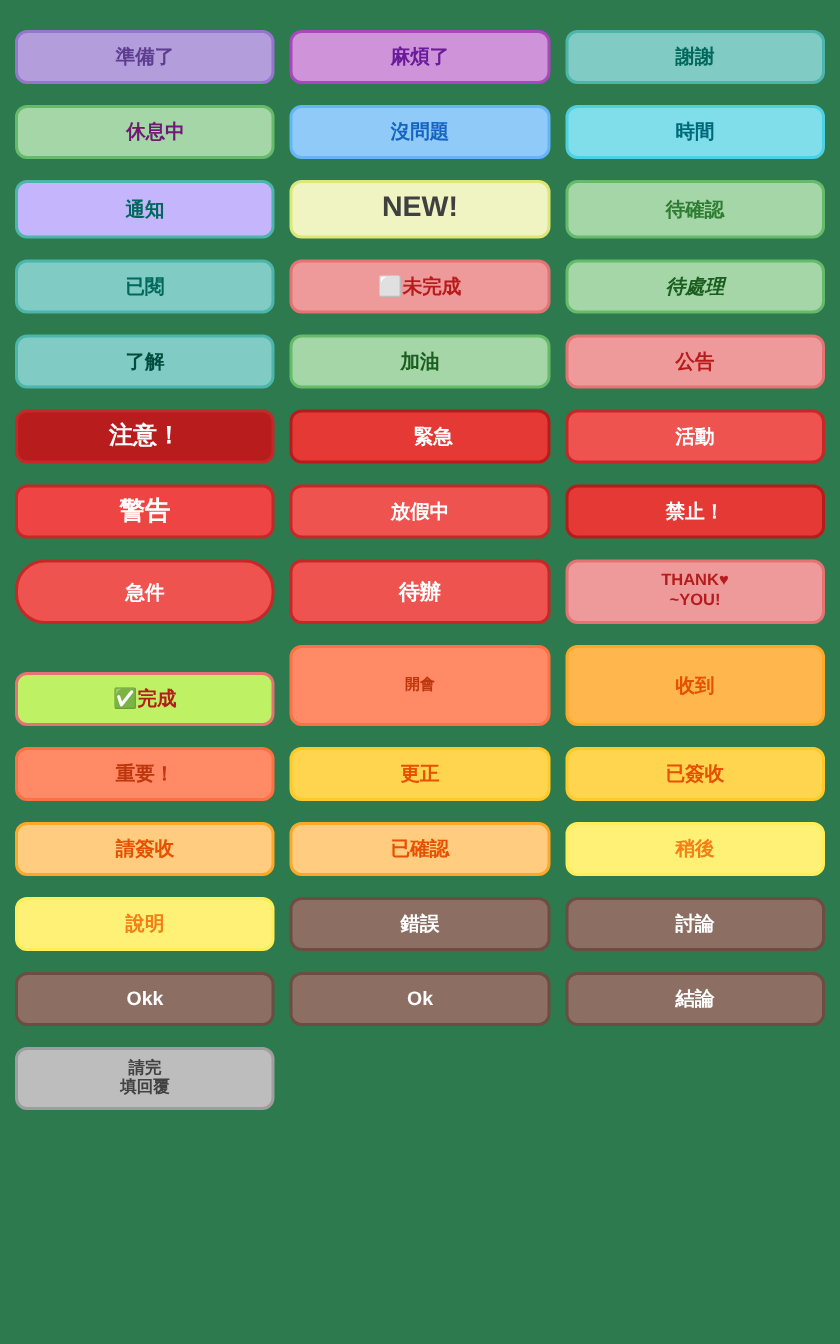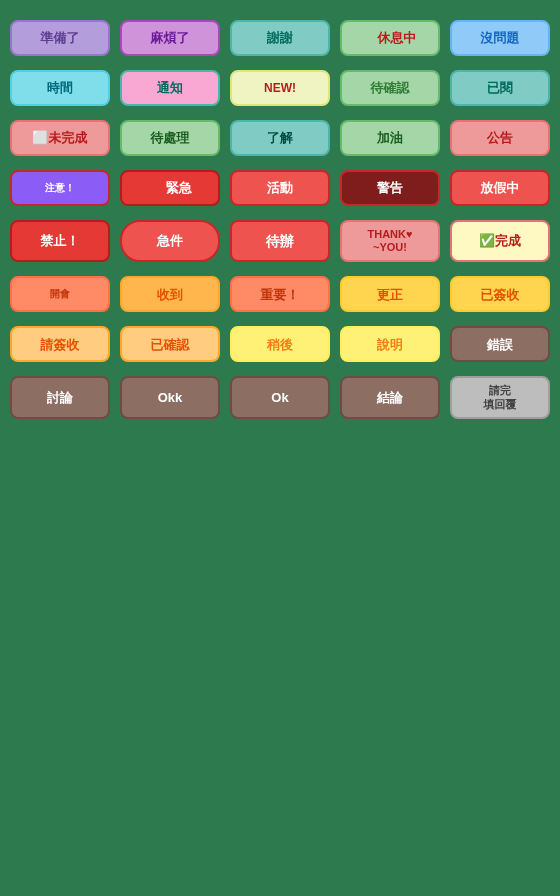--- a/index.html
+++ b/index.html
@@ -8,21 +8,21 @@
       min-height: 896px;
       background-color: #2d7a4f;
       display: flex;
       flex-direction: column;
       align-items: center;
       padding: 20px 10px;
       font-family: 'Arial', sans-serif;
     }
     .grid {
       display: grid;
-      grid-template-columns: repeat(5, 1fr);
+      grid-template-columns: repeat(3, 1fr);
       gap: 14px 10px;
       width: 100%;
       max-width: 540px;
     }
     .badge {
       display: flex;
       align-items: center;
       justify-content: center;
       border-radius: 8px;
       padding: 6px 8px;
@@ -35,43 +35,43 @@
       cursor: pointer;
     }
   </style>
 </head>
 <body>
 
 <div class="grid">
 <div class="badge" style="background-color: rgb(179, 157, 219); color: rgb(92, 61, 143); border-color: rgb(149, 117, 205); white-space: pre-line; font-size: 13px;">準備了</div>
     <div class="badge" style="background-color: rgb(206, 147, 216); color: rgb(106, 27, 154); border-color: rgb(171, 71, 188); white-space: pre-line; font-size: 13px;">麻煩了</div>
     <div class="badge" style="background-color: rgb(128, 203, 196); color: rgb(0, 105, 92); border-color: rgb(77, 182, 172); white-space: pre-line; font-size: 13px;">謝謝</div>
-    <div class="badge" style="background-color: rgb(165, 214, 167); color: #b91c1c; border-color: rgb(102, 187, 106); white-space: pre-line; font-size: 13px; padding-left: 22px;">休息中</div>
+    <div class="badge" style="background-color: rgb(165, 214, 167); color: #701a75; border-color: rgb(102, 187, 106); white-space: pre-line; font-size: 13px; padding-left: 22px;">休息中</div>
     <div class="badge" style="background-color: rgb(144, 202, 249); color: rgb(21, 101, 192); border-color: rgb(100, 181, 246); white-space: pre-line; font-size: 13px;">沒問題</div>
     <div class="badge" style="background-color: rgb(128, 222, 234); color: rgb(0, 105, 122); border-color: rgb(77, 208, 225); white-space: pre-line; font-size: 13px;">時間</div>
-    <div class="badge" style="background-color: #f9a8d4; color: rgb(0, 105, 92); border-color: rgb(77, 182, 172); white-space: pre-line; font-size: 13px; text-align: right;">通知</div>
-    <div class="badge" style="background-color: rgb(240, 244, 195); color: #b91c1c; border-color: rgb(220, 231, 117); white-space: pre-line; font-size: 12px;">NEW!</div>
+    <div class="badge" style="background-color: #c4b5fd; color: rgb(0, 105, 92); border-color: rgb(77, 182, 172); white-space: pre-line; font-size: 13px; text-align: right;">通知</div>
+    <div class="badge" style="background-color: rgb(240, 244, 195); color: #404040; border-color: rgb(220, 231, 117); white-space: pre-line; font-size: 19px;">NEW!</div>
     <div class="badge" style="background-color: rgb(165, 214, 167); color: rgb(46, 125, 50); border-color: rgb(102, 187, 106); white-space: pre-line; font-size: 13px;">待確認</div>
     <div class="badge" style="background-color: rgb(128, 203, 196); color: rgb(0, 105, 92); border-color: rgb(77, 182, 172); white-space: pre-line; font-size: 13px;">已閱</div>
     <div class="badge" style="background-color: rgb(239, 154, 154); color: rgb(183, 28, 28); border-color: rgb(229, 115, 115); white-space: pre-line; font-size: 13px;">⬜未完成</div>
-    <div class="badge" style="background-color: rgb(165, 214, 167); color: rgb(27, 94, 32); border-color: rgb(102, 187, 106); white-space: pre-line; font-size: 13px;">待處理</div>
+    <div class="badge" style="background-color: rgb(165, 214, 167); color: rgb(27, 94, 32); border-color: rgb(102, 187, 106); white-space: pre-line; font-size: 13px; font-style: italic;">待處理</div>
     <div class="badge" style="background-color: rgb(128, 203, 196); color: rgb(0, 77, 64); border-color: rgb(77, 182, 172); white-space: pre-line; font-size: 13px;">了解</div>
     <div class="badge" style="background-color: rgb(165, 214, 167); color: rgb(27, 94, 32); border-color: rgb(102, 187, 106); white-space: pre-line; font-size: 13px;">加油</div>
     <div class="badge" style="background-color: rgb(239, 154, 154); color: rgb(183, 28, 28); border-color: rgb(229, 115, 115); white-space: pre-line; font-size: 13px;">公告</div>
-    <div class="badge" style="background-color: #8b5cf6; color: rgb(255, 255, 255); border-color: rgb(198, 40, 40); white-space: pre-line; font-size: 10px;">注意！</div>
+    <div class="badge" style="background-color: #b91c1c; color: rgb(255, 255, 255); border-color: rgb(198, 40, 40); white-space: pre-line; font-size: 16px;">注意！</div>
     <div class="badge" style="background-color: rgb(229, 57, 53); color: rgb(255, 255, 255); border-color: rgb(183, 28, 28); white-space: pre-line; font-size: 13px; padding-left: 26px;">緊急</div>
     <div class="badge" style="background-color: rgb(239, 83, 80); color: rgb(255, 255, 255); border-color: rgb(198, 40, 40); white-space: pre-line; font-size: 13px;">活動</div>
-    <div class="badge" style="background-color: #7f1d1d; color: rgb(255, 255, 255); border-color: rgb(198, 40, 40); white-space: pre-line; font-size: 13px;">警告</div>
+    <div class="badge" style="background-color: #ef4444; color: rgb(255, 255, 255); border-color: rgb(198, 40, 40); white-space: pre-line; font-size: 17px;">警告</div>
     <div class="badge" style="background-color: rgb(239, 83, 80); color: rgb(255, 255, 255); border-color: rgb(198, 40, 40); white-space: pre-line; font-size: 13px;">放假中</div>
     <div class="badge" style="background-color: rgb(229, 57, 53); color: rgb(255, 255, 255); border-color: rgb(183, 28, 28); white-space: pre-line; font-size: 13px;">禁止！</div>
     <div class="badge" style="background-color: rgb(239, 83, 80); color: rgb(255, 255, 255); border-color: rgb(198, 40, 40); white-space: pre-line; font-size: 13px; border-radius: 20px;">急件</div>
     <div class="badge" style="background-color: rgb(239, 83, 80); color: rgb(255, 255, 255); border-color: rgb(198, 40, 40); white-space: pre-line; font-size: 14px;">待辦</div>
     <div class="badge" style="background-color: rgb(239, 154, 154); color: rgb(183, 28, 28); border-color: rgb(229, 115, 115); white-space: pre-line; font-size: 11px;">THANK♥
 ~YOU!</div>
-    <div class="badge" style="background-color: #fef9c3; color: rgb(183, 28, 28); border-color: rgb(229, 115, 115); white-space: pre-line; font-size: 13px;">✅完成</div>
+    <div class="badge" style="background-color: #bef264; color: rgb(183, 28, 28); border-color: rgb(229, 115, 115); white-space: pre-line; font-size: 13px; margin-top: 18px;">✅完成</div>
     <div class="badge" style="background-color: rgb(255, 138, 101); color: rgb(191, 54, 12); border-color: rgb(255, 112, 67); white-space: pre-line; font-size: 10px;">開會</div>
     <div class="badge" style="background-color: rgb(255, 183, 77); color: rgb(230, 81, 0); border-color: rgb(255, 167, 38); white-space: pre-line; font-size: 13px;">收到</div>
     <div class="badge" style="background-color: rgb(255, 138, 101); color: rgb(191, 54, 12); border-color: rgb(255, 112, 67); white-space: pre-line; font-size: 13px;">重要！</div>
     <div class="badge" style="background-color: rgb(255, 213, 79); color: rgb(230, 81, 0); border-color: rgb(255, 202, 40); white-space: pre-line; font-size: 13px;">更正</div>
     <div class="badge" style="background-color: rgb(255, 213, 79); color: rgb(230, 81, 0); border-color: rgb(255, 202, 40); white-space: pre-line; font-size: 13px;">已簽收</div>
     <div class="badge" style="background-color: rgb(255, 204, 128); color: rgb(230, 81, 0); border-color: rgb(255, 167, 38); white-space: pre-line; font-size: 13px;">請簽收</div>
     <div class="badge" style="background-color: rgb(255, 204, 128); color: rgb(230, 81, 0); border-color: rgb(255, 167, 38); white-space: pre-line; font-size: 13px;">已確認</div>
     <div class="badge" style="background-color: rgb(255, 241, 118); color: rgb(245, 127, 23); border-color: rgb(255, 238, 88); white-space: pre-line; font-size: 13px;">稍後</div>
     <div class="badge" style="background-color: rgb(255, 241, 118); color: rgb(245, 127, 23); border-color: rgb(255, 238, 88); white-space: pre-line; font-size: 13px;">說明</div>
     <div class="badge" style="background-color: rgb(141, 110, 99); color: rgb(255, 255, 255); border-color: rgb(109, 76, 65); white-space: pre-line; font-size: 13px;">錯誤</div>

